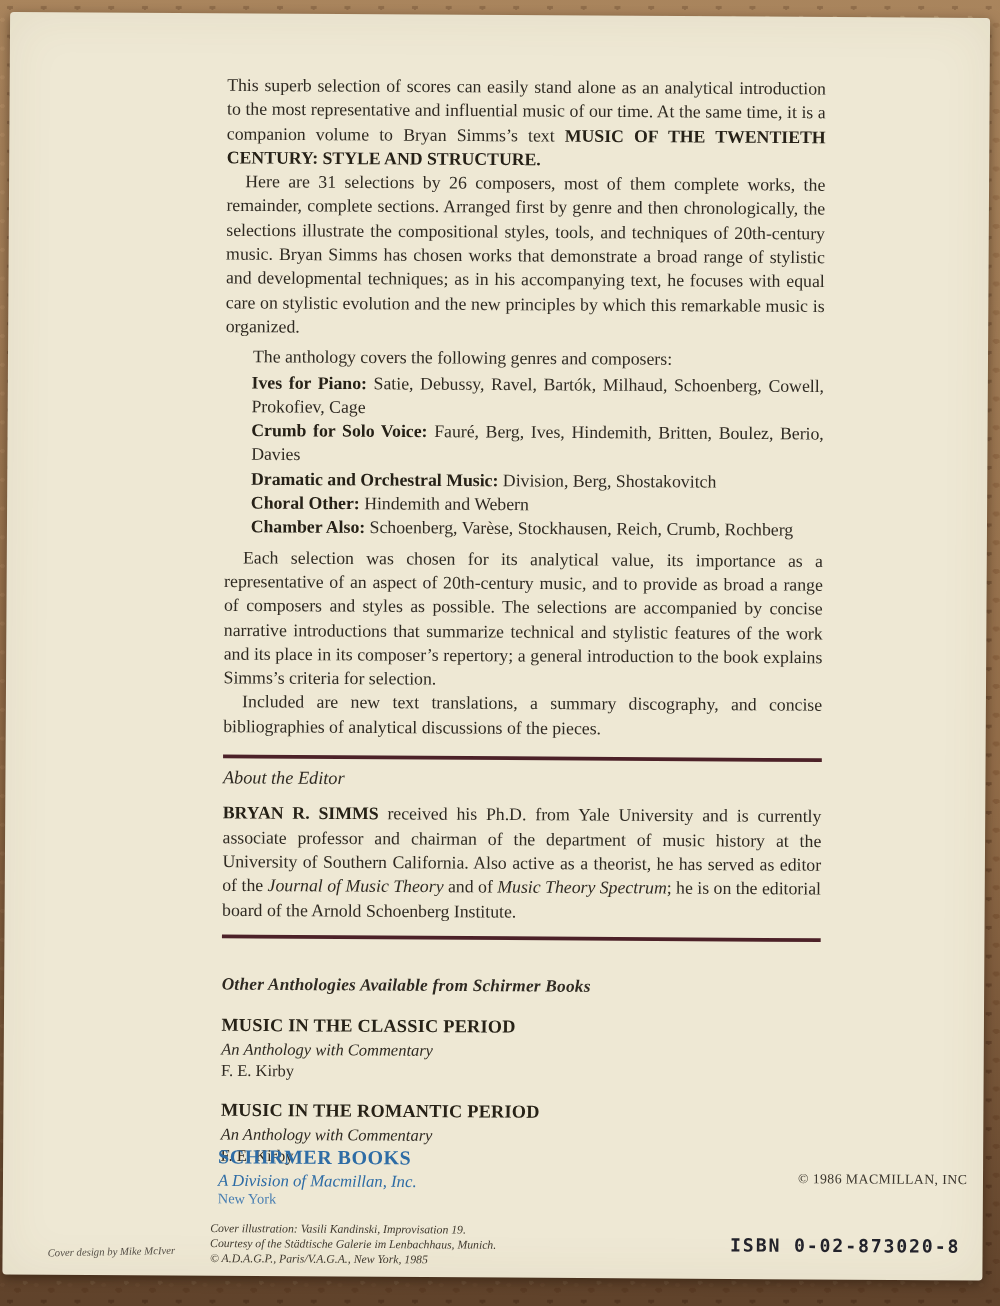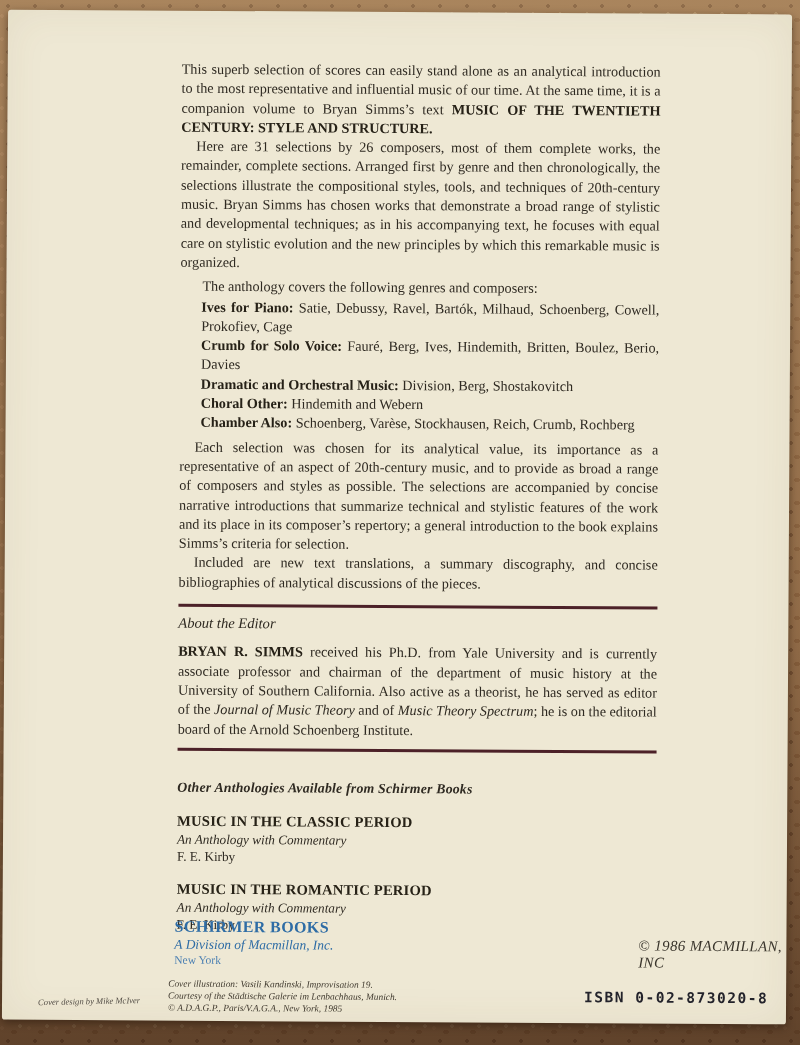--- a/index.html
+++ b/index.html
@@ -67,21 +67,21 @@
   .book-author { font-size: 13.2px; line-height: 17px; }
   .publisher {
     position: absolute; left: 172px; top: 906px;
     color: #2e6ca5;
   }
   .publisher-name { font-weight: bold; font-size: 16px; letter-spacing: .4px; line-height: 19px; }
   .publisher-division { font-style: italic; font-size: 13.4px; line-height: 17px; }
   .publisher-city { font-size: 11.5px; line-height: 15px; color: #4a7fb2; }
   .copyright {
     position: absolute; left: 636px; top: 924px;
-    font-size: 15px; letter-spacing: .35px; color: #3a352c; font-style: italic;
+    font-size: 11px; letter-spacing: .35px; color: #3a352c;
   }
   .credits {
     position: absolute; left: 166px; top: 968px;
     font-size: 9.4px; line-height: 11.8px;
     font-style: italic; color: #403a2f;
   }
   .cover-design {
     position: absolute; left: 36px; top: 986px;
     font-size: 8.6px; font-style: italic; color: #565048;
     transform: rotate(-1.5deg);

